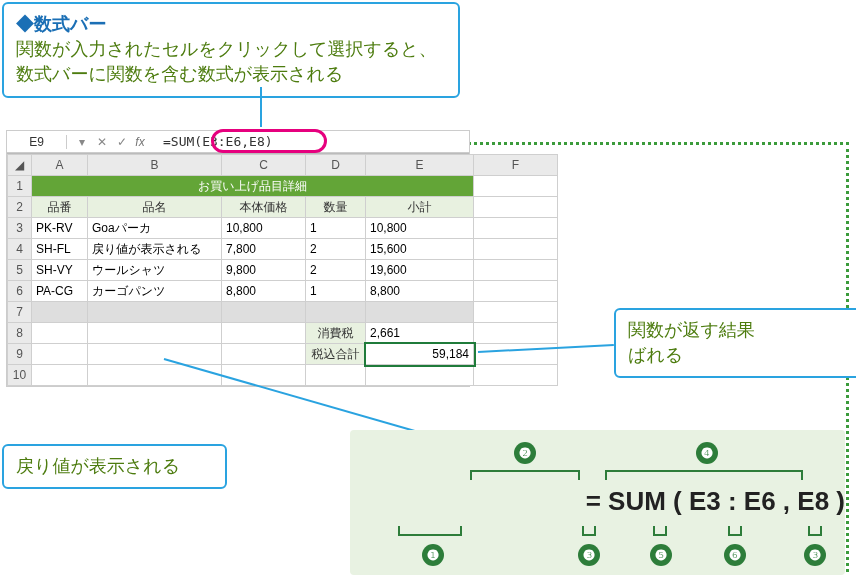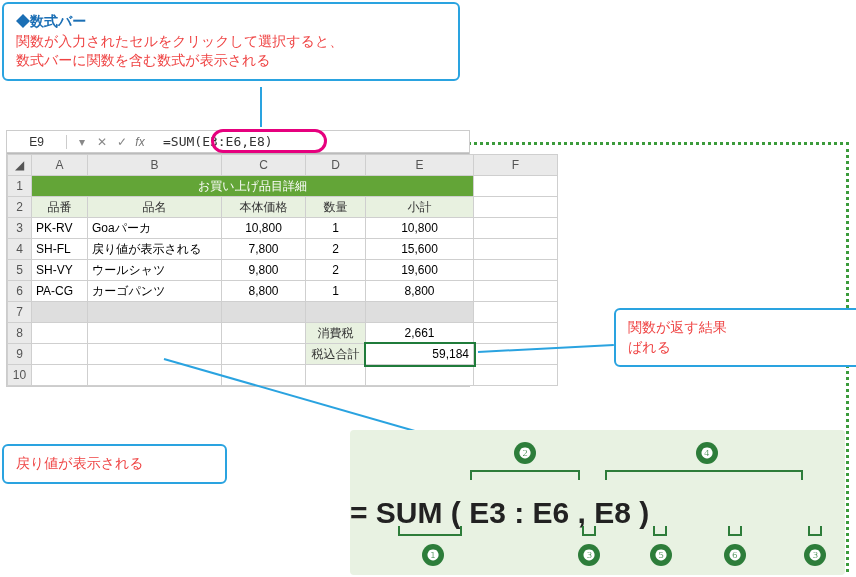--- a/index.html
+++ b/index.html
@@ -10,25 +10,25 @@
       height: 577px;
       position: relative;
       font-size: 12px;
     }
     .callout {
       background: #fff;
       border: 2px solid #2aa3e0;
       border-radius: 6px;
       padding: 8px 12px;
       position: absolute;
-      font-size: 14px;
+      font-size: 18px;
       line-height: 1.4;
     }
     .callout .title { color: #1b6fb5; font-weight: bold; }
-    .callout .text { color: #ef4444; }
+    .callout .text { color: #4d7c0f; }
     .callout-top { top: 2px; left: 2px; width: 458px; }
     .callout-right { top: 308px; left: 614px; width: 265px; }
     .callout-bottom { top: 444px; left: 2px; width: 225px; }
 
     
     .dotted-top { position:absolute; top:142px; left:324px; width:525px; border-top:3px dotted #3b9b3b; }
     .dotted-right { position:absolute; top:142px; left:846px; height:430px; border-right:3px dotted #3b9b3b; }
 
     
     .excel {
@@ -68,35 +68,35 @@
     .grid th {
       background:#eaeaea; color:#555; text-align:center;
       font-weight:normal;
     }
     .grid th.rowh { width:24px; }
     .grid th.cA{width:56px;} .grid th.cB{width:134px;} .grid th.cC{width:84px;}
     .grid th.cD{width:60px;} .grid th.cE{width:108px;} .grid th.cF{width:84px;}
     .grid .rownum { background:#eaeaea; text-align:center; color:#555; }
     .grid .green-header { background:#63a537; color:#fff; text-align:center; font-size:12px; }
     .grid .subhead { background:#e8f1e0; text-align:center; color:#333; }
-    .grid td.num { text-align:center; }
+    .grid td.num { text-align:left; }
     .grid td.greycell { background:#dedede; }
     .grid td.selected { outline:2px solid #1f7b3a; background:#fff; text-align:right; }
 
     
     .breakdown {
       position:absolute;
       top:430px; left:350px;
       width:495px; height:145px;
       background:#e8f2e2;
       border-radius:4px;
     }
     .formula-big {
-      position:absolute; top:66px; width:100%; text-align:left;
-      font-size:30px; font-weight:bold; color:#222; letter-spacing:0px;
+      position:absolute; top:56px; width:100%; text-align:right;
+      font-size:26px; font-weight:bold; color:#222; letter-spacing:0px;
       font-family: Arial, sans-serif;
     }
     .circnum {
       position:absolute;
       display:inline-block; width:22px; height:22px;
       border-radius:50%; background:#2d7d3a; color:#fff;
       text-align:center; line-height:22px;
       font-size:14px; font-weight:bold;
     }
     .bracket-top { position:absolute; border:2px solid #2d7d3a; border-bottom:none; height:10px; }

